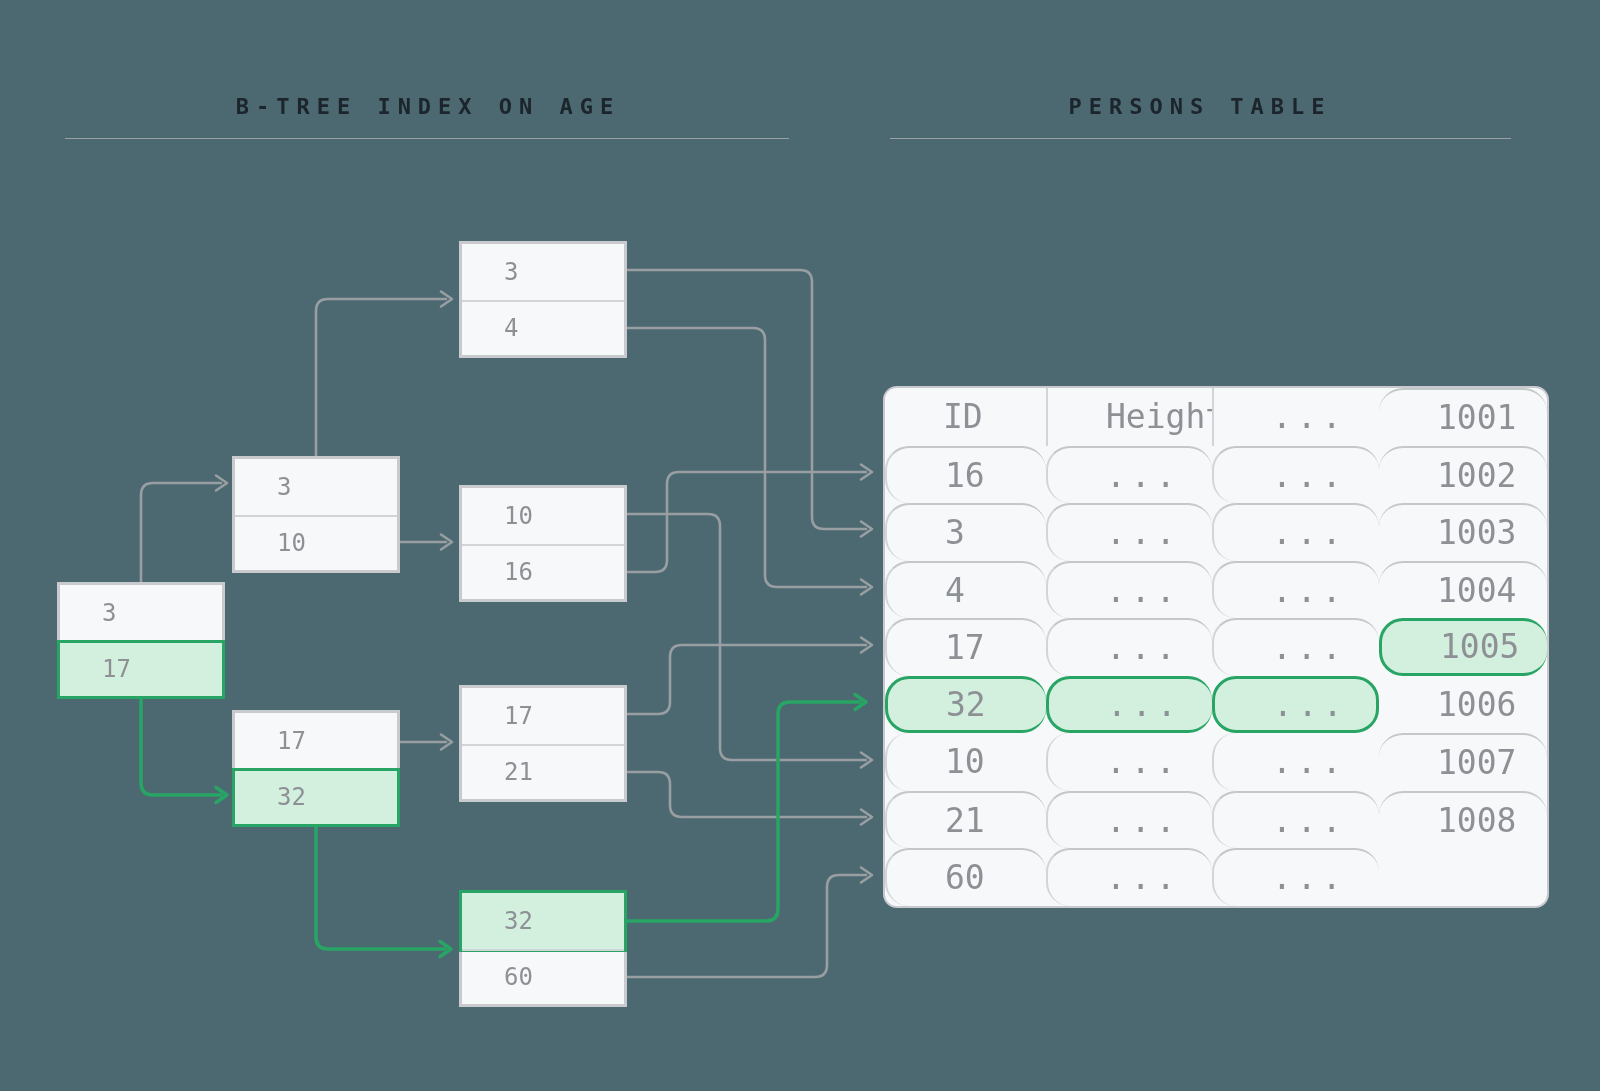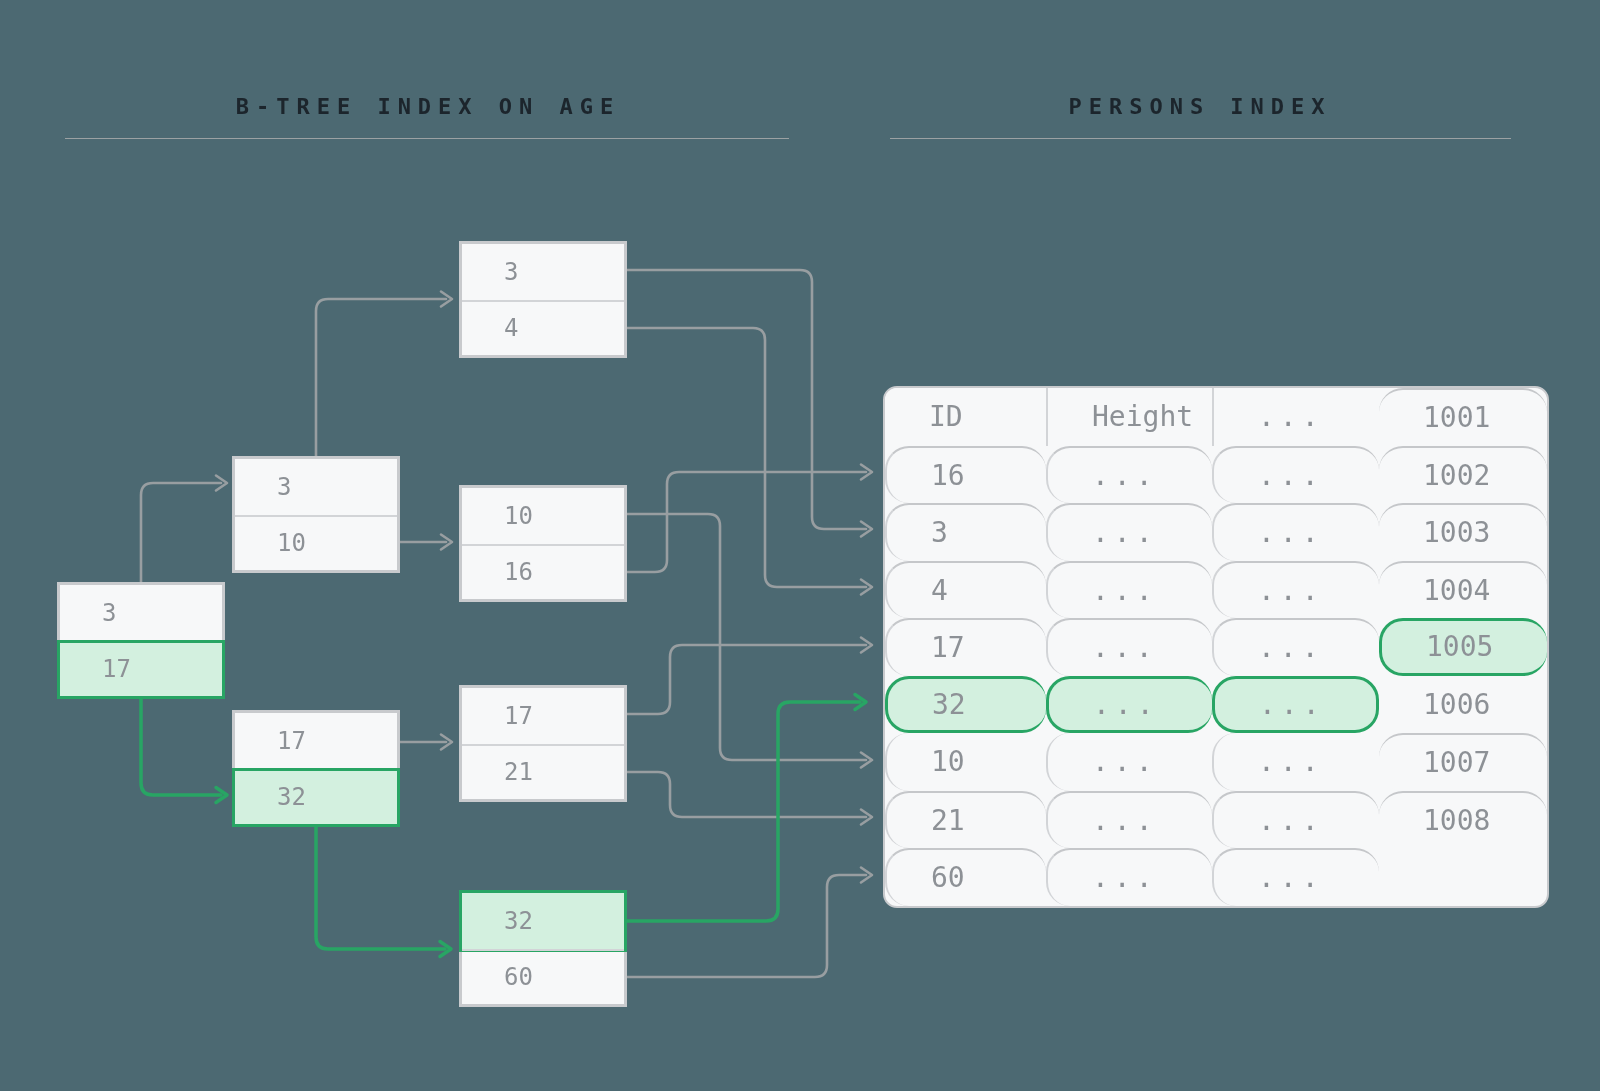--- a/index.html
+++ b/index.html
@@ -62,22 +62,22 @@
     position: absolute;
     border: 2px solid var(--node-border);
     border-radius: 14px;
     background: var(--node-bg);
     overflow: hidden;
     display: grid;
   }
   .tcell {
     display: flex;
     align-items: center;
-    padding-left: 44px;
-    font-size: 28px;
+    padding-left: 58px;
+    font-size: 33px;
     color: var(--txt);
     background: var(--node-bg);
   }
   .tcell.coldiv { border-left: 2px solid var(--cell-div); }
   .tcell.rowdiv { border-top: 2px solid var(--row-div); border-radius: 24px; }
   .tcell.dots { letter-spacing: 5px; }
   .tcell.hl {
     background: var(--mint);
     border-top: 3px solid var(--line-green);
     border-bottom: 3px solid var(--line-green);
@@ -86,21 +86,21 @@
   .tcell.hl.hl-last { border-right: 3px solid var(--line-green); }
   .tcell.after-hl { border-top: none; }
 </style>
 </head>
 <body style="--bg: #4c6972;">
 
 <div id="canvas" style="--bg: #4c6972; --node-bg: #f7f8f9; --node-border: #c8cacd; --cell-div: #d2d4d7; --row-div: #c5c7ca; --mint: #d3f0df; --line-green: #28a564; --line-gray: #989ea1; --txt: #8d9196; --title: #1c252c; --rule: #9ba1a3;">
   <div class="title" id="title-left" style="left:428px; top:56px;">B-TREE INDEX ON AGE</div>
   <div class="rule" style="left:65px; top:100px; width:724px;"></div>
 
-  <div class="title" id="title-right" style="left:1200px; top:56px;">PERSONS INDEX</div>
+  <div class="title" id="title-right" style="left:1200px; top:56px;">PERSONS TABLE</div>
   <div class="rule" style="left:890px; top:100px; width:621px;"></div>
 
   <svg id="connectors" width="1600" height="1091">
       <path d="M141 544 V457 Q141 445 153 445 H221" class="conn gray"></path>
       <path d="M216 437.5 L227 445 L216 452.5" class="conn gray"></path>
       <path d="M141 661 V745 Q141 757 153 757 H221" class="conn green"></path>
       <path d="M216 749.5 L227 757 L216 764.5" class="conn green"></path>
       <path d="M316 418 V273 Q316 261 328 261 H446" class="conn gray"></path>
       <path d="M441 253.5 L452 261 L441 268.5" class="conn gray"></path>
       <path d="M400 504 H446" class="conn gray"></path>

